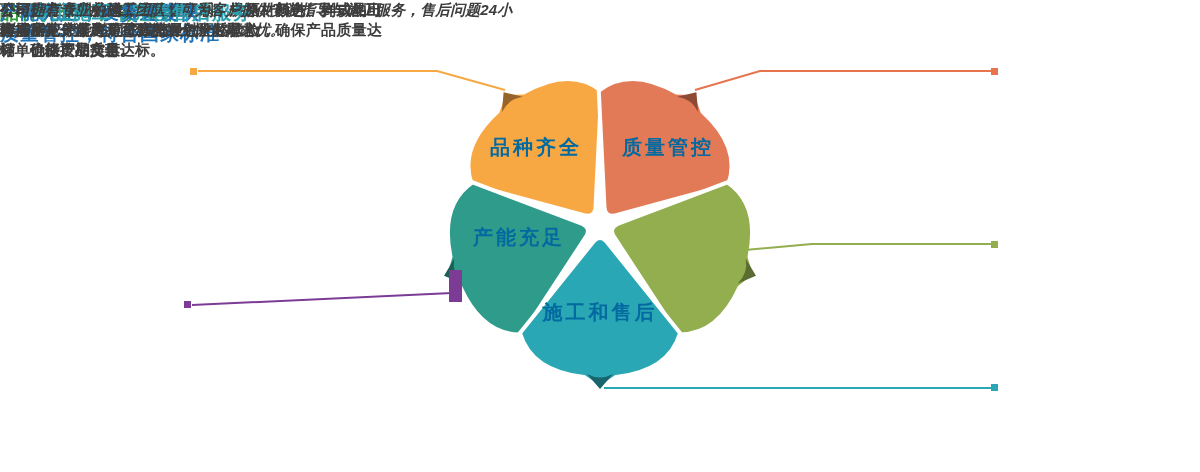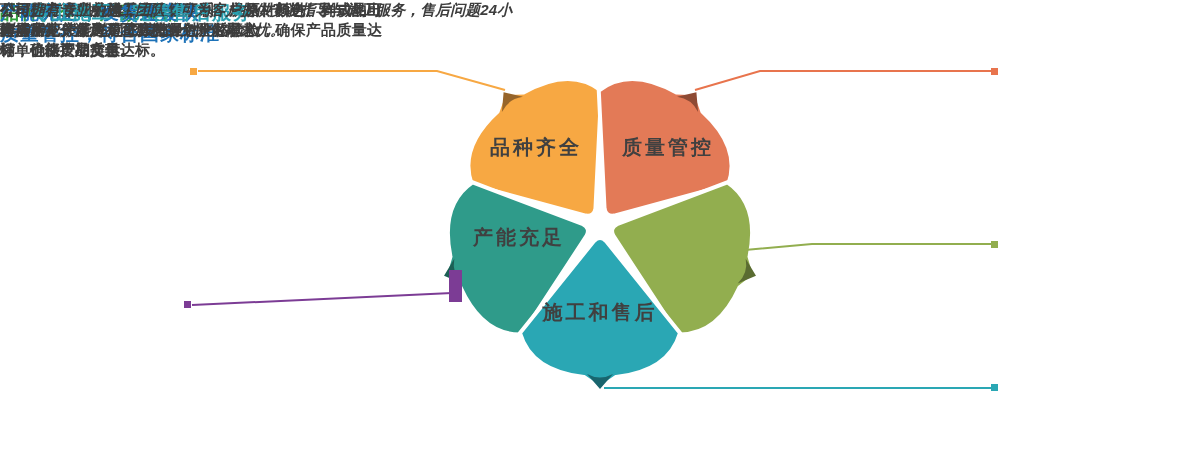--- a/index.html
+++ b/index.html
@@ -3,21 +3,21 @@
 <meta charset="utf-8">
 <style>
   html,body{margin:0;padding:0;background:#fff;}
   .stage{
     position:relative;width:1200px;height:472px;background:#ffffff;overflow:hidden;
     font-family:"Liberation Sans","DejaVu Sans",sans-serif;
   }
   .stage svg{position:absolute;left:0;top:0;}
   .petal-label{
     position:absolute;transform:translate(-50%,-50%);
-    color:#404040;font-weight:bold;font-size:20px;letter-spacing:3px;white-space:nowrap;
+    color:#0369a1;font-weight:bold;font-size:20px;letter-spacing:3px;white-space:nowrap;
   }
   .callout-heading{
     position:absolute;font-size:19px;font-weight:bold;letter-spacing:1px;white-space:nowrap;
   }
   .callout-body{
     position:absolute;font-size:15px;line-height:20px;font-weight:bold;color:#3d3d3d;
     text-align:justify;
   }
   .h-tl{left:0;top:61;}
   .b-tl{left:205;top:90;width:158px;}

